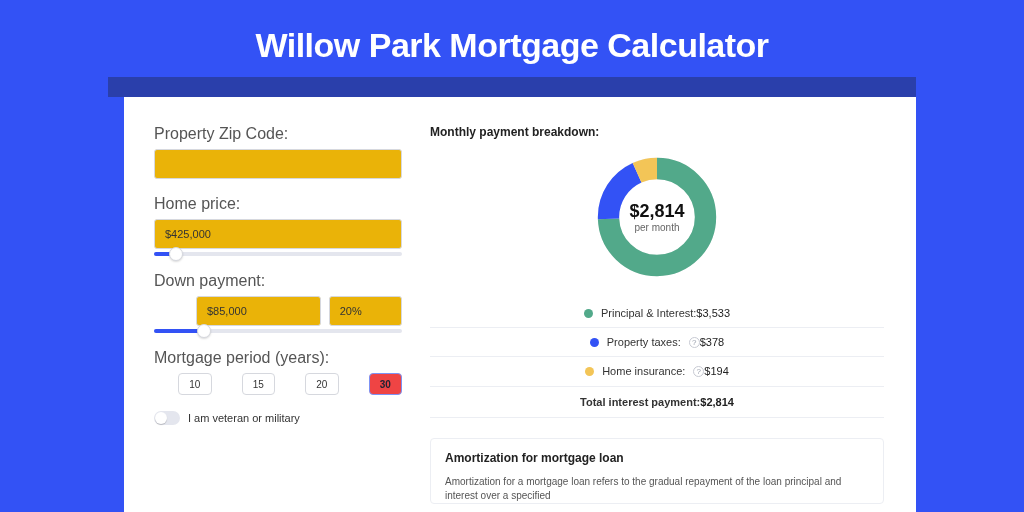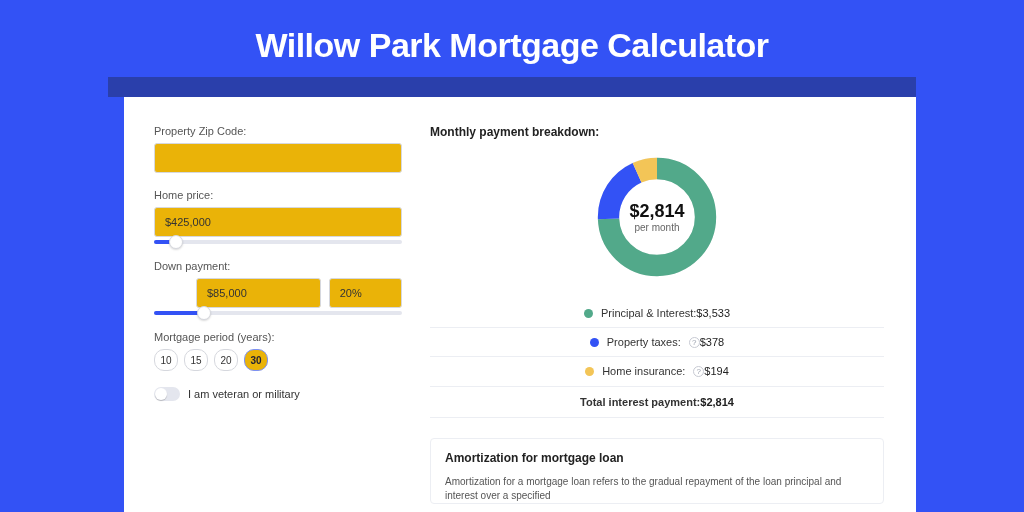--- a/index.html
+++ b/index.html
@@ -8,21 +8,21 @@
 
   .page-title { text-align: center; color: #fff; font-weight: 700; font-size: 34px; padding-top: 26px; padding-bottom: 12px; letter-spacing: -0.5px; }
 
   .under-band { background: #2a3fab; height: 20px; margin: 0 108px 0 108px; }
 
   .card { background: #fff; margin: 0 108px 0 124px; min-height: 500px; padding: 28px 32px 0 30px; display: flex; gap: 28px; }
 
   .left-col { width: 248px; flex-shrink: 0; }
   .right-col { flex: 1; }
 
-  .field-label { font-size: 11px; color: #555; margin-bottom: 6px; }
+  .field-label { font-size: 16px; color: #555; margin-bottom: 6px; }
   .text-input {
     width: 100%; height: 30px; border: 1px solid #d6d8de; border-radius: 3px;
     padding: 0 10px; font-size: 11px; color: #333; background: #eab308;
   }
   .field-block { margin-bottom: 16px; }
 
   .slider-track { position: relative; height: 4px; margin-top: 3px; }
   .slider-bg { position: absolute; inset: 0; background: #e4e6ee; border-radius: 2px; }
   .slider-fill { position: absolute; top: 0; bottom: 0; left: 0; background: #3352f5; border-radius: 2px; }
   .slider-thumb {
@@ -30,25 +30,25 @@
     border: 1px solid #d6d8de; border-radius: 50%; transform: translate(-50%, -50%);
     box-shadow: 0 1px 2px rgba(0,0,0,0.15);
   }
 
   .down-row { display: flex; gap: 8px; padding-left: 42px; }
   .down-row .text-input:first-child { flex: 2; }
   .down-row .text-input:last-child { flex: 1; }
 
   .period-btns { display: flex; gap: 6px; margin-top: 4px; }
   .period-btn {
-    width: 24px; height: 22px; border: 1px solid #d6d8de; border-radius: 10px;
+    width: 34px; height: 22px; border: 1px solid #d6d8de; border-radius: 4px;
     background: #fff; font-size: 10px; color: #333; display: flex;
-    align-items: center; justify-content: center; cursor: pointer;
-  }
-  .period-btn.sel { background: #eab308; border-color: #7d92f4; color: #223; font-weight: 600; }
+    align-items: center; justify-content: center; cursor: pointer; margin-left: 24px;
+  }
+  .period-btn.sel { background: #ef4444; border-color: #7d92f4; color: #223; font-weight: 600; }
 
   .toggle-row { display: flex; align-items: center; gap: 8px; margin-top: 16px; }
   .toggle {
     width: 26px; height: 14px; background: #e4e6ee; border-radius: 999px; position: relative;
   }
   .toggle-knob {
     position: absolute; width: 12px; height: 12px; background: #fff; border-radius: 50%;
     top: 1px; left: 1px; box-shadow: 0 1px 1px rgba(0,0,0,0.2);
   }
   .toggle-label { font-size: 11px; color: #333; }

